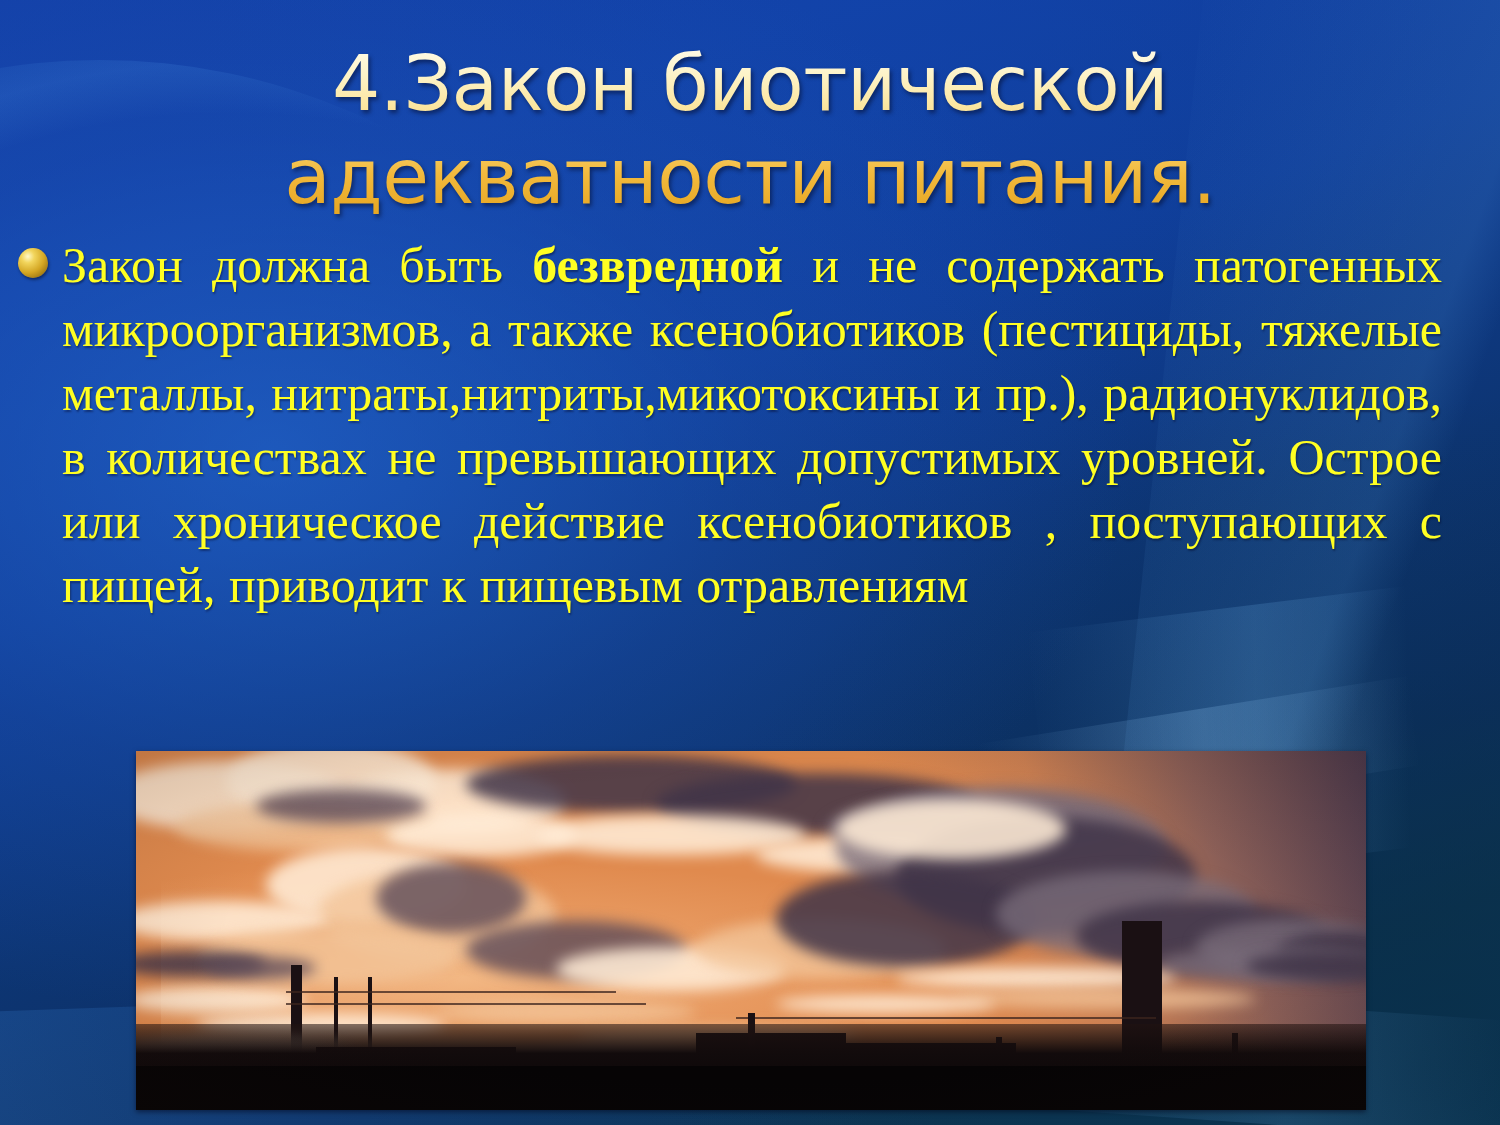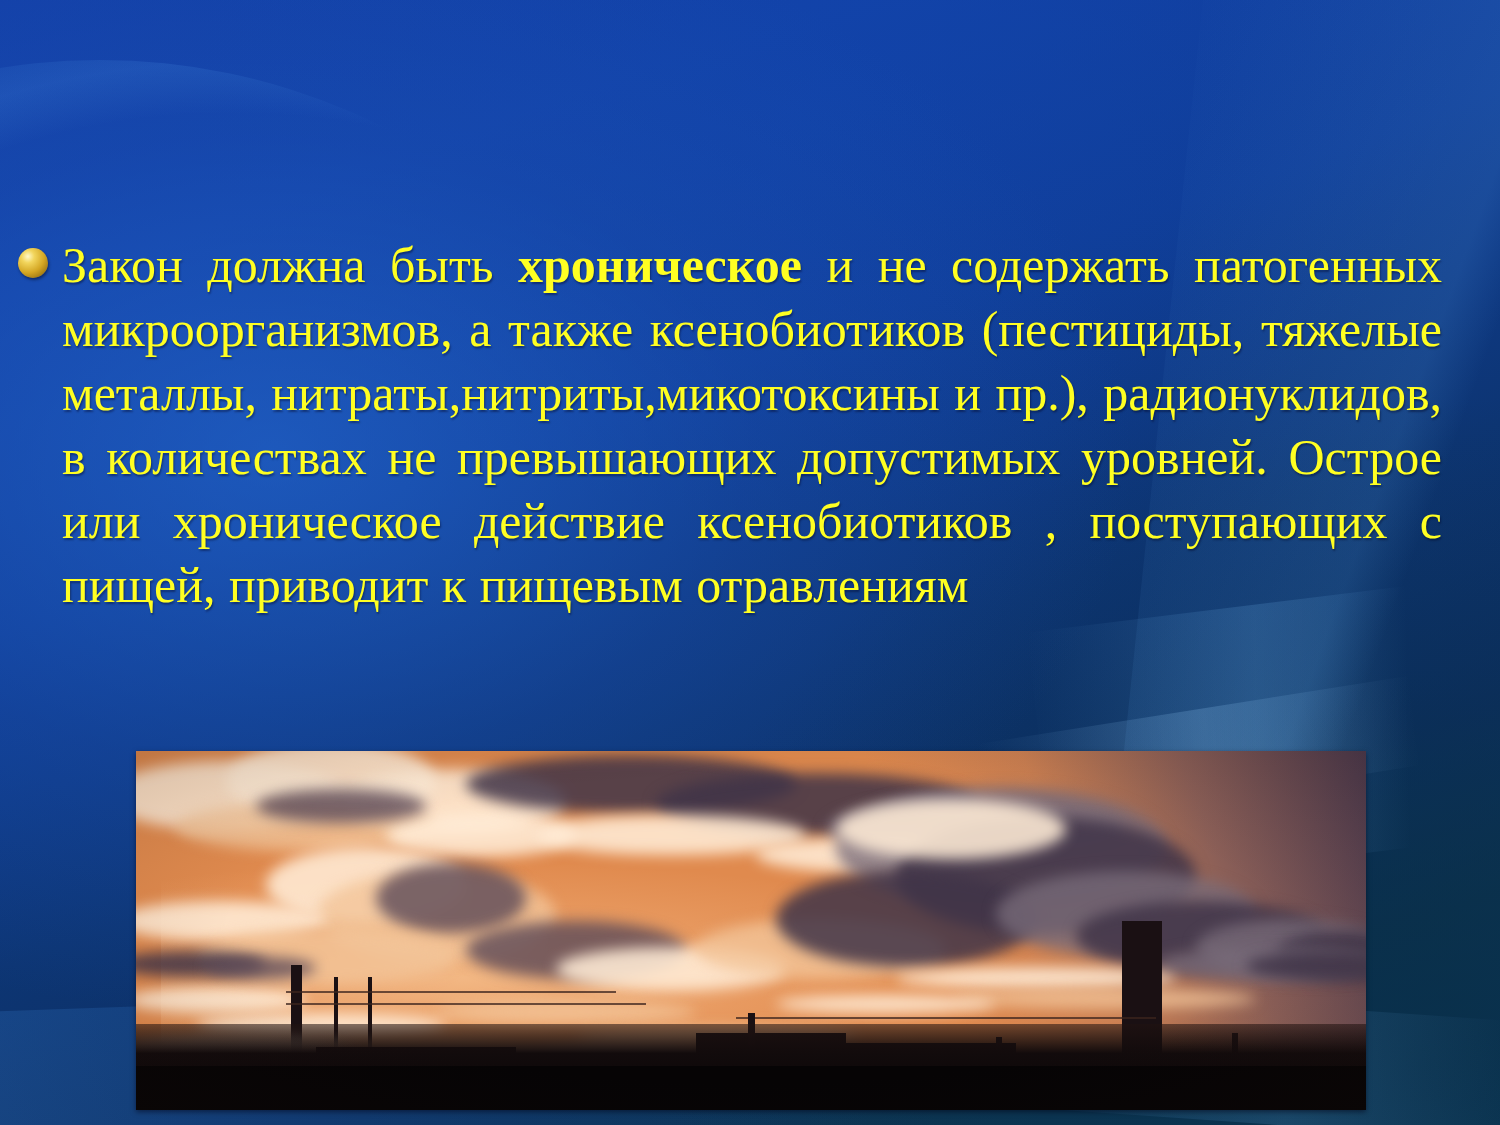--- a/index.html
+++ b/index.html
@@ -302,24 +302,25 @@
   <div class="swirl swirl-a"></div>
   <div class="swirl swirl-b"></div>
   <div class="swirl swirl-c"></div>
   <div class="swirl swirl-d"></div>
   <div class="band band-1"></div>
   <div class="band band-2"></div>
   <div class="band band-3"></div>
   <div class="band band-4"></div>
   <div class="band band-5"></div>
 
+  <div class="title">4.Закон биотической адекватности питания.</div>
 
   <div class="bullet"></div>
 
-  <div class="body-text"><span>Закон должна быть </span><b>хроническое</b><span> и не содержать патогенных микроорганизмов, а также ксенобиотиков (пестициды, тяжелые металлы, нитраты,нитриты,микотоксины и пр.), радионуклидов, в количествах не превышающих допустимых уровней. Острое или хроническое действие ксенобиотиков , поступающих с пищей, приводит к пищевым отравлениям</span></div>
+  <div class="body-text"><span>Закон должна быть </span><b>безвредной</b><span> и не содержать патогенных микроорганизмов, а также ксенобиотиков (пестициды, тяжелые металлы, нитраты,нитриты,микотоксины и пр.), радионуклидов, в количествах не превышающих допустимых уровней. Острое или хроническое действие ксенобиотиков , поступающих с пищей, приводит к пищевым отравлениям</span></div>
 
   <div class="photo">
     <div class="sky"></div>
     <div class="sky-glow"></div>
     <div class="sky-right"></div>
 
     <div class="cl cl-lite" style="left:-30px;  top:10px;  width:240px; height:70px;"></div>
     <div class="cl cl-lite" style="left:90px;   top:-10px; width:210px; height:80px;"></div>
     <div class="cl cl-lite" style="left:200px;  top:18px;  width:230px; height:66px;"></div>
     <div class="cl cl-mid" style="left:40px;   top:52px;  width:260px; height:48px;"></div>

